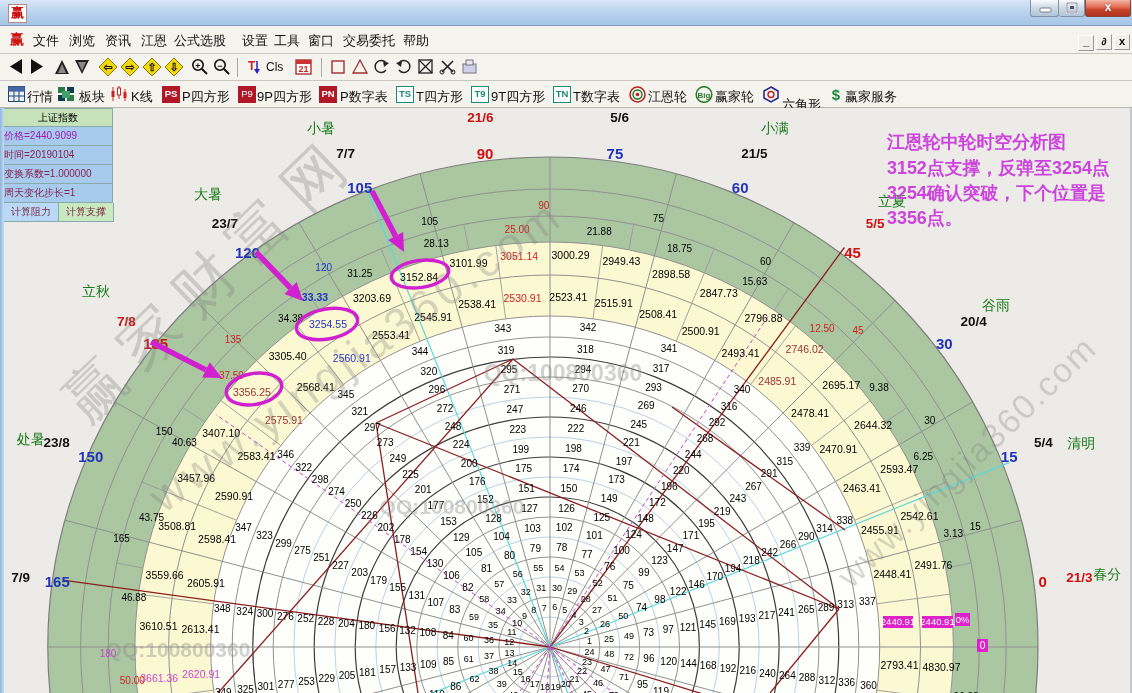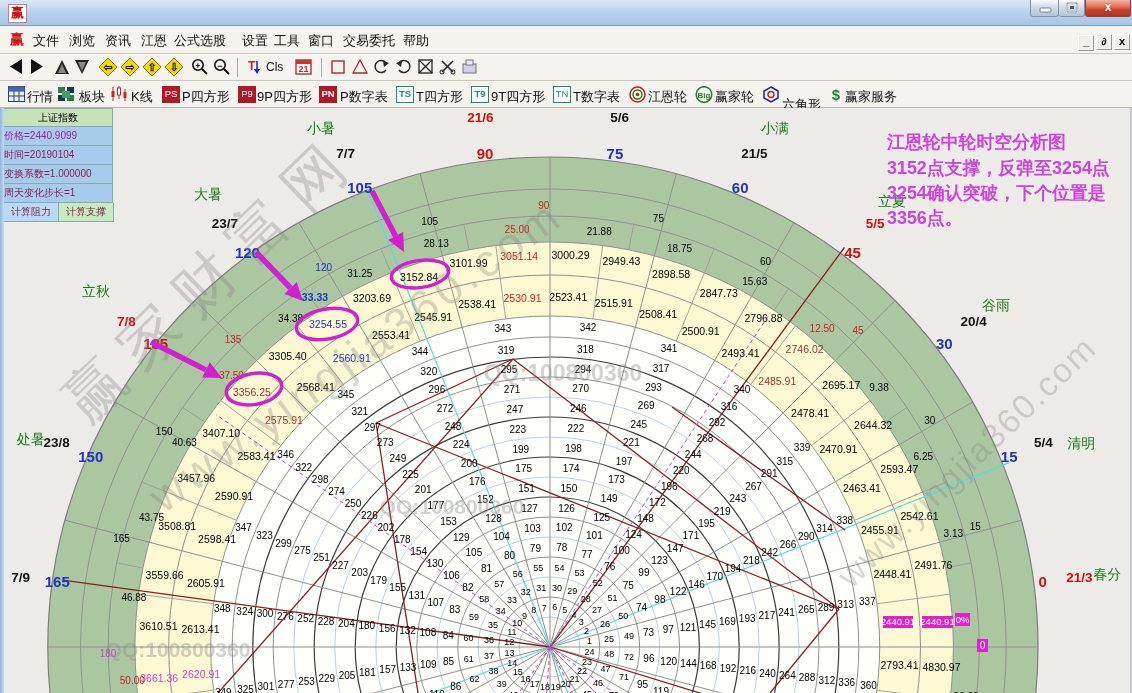--- a/index.html
+++ b/index.html
@@ -144,31 +144,31 @@
     <span style="position:absolute;left:79px;top:7px">板块</span>
     <div style="position:absolute;left:110px;top:5px"><svg width="18" height="16">
         <line x1="3" y1="1" x2="3" y2="15" stroke="#c22" stroke-width="1"></line>
         <rect x="1.5" y="5" width="3" height="6" fill="#c22"></rect>
         <line x1="9" y1="0" x2="9" y2="13" stroke="#c22" stroke-width="1"></line>
         <rect x="7.5" y="2" width="3" height="7" fill="#fff" stroke="#c22"></rect>
         <line x1="15" y1="3" x2="15" y2="15" stroke="#c22" stroke-width="1"></line>
         <rect x="13.5" y="6" width="3" height="6" fill="#c22"></rect>
       </svg></div>
     <span style="position:absolute;left:131px;top:7px">K线</span>
-    <div style="position:absolute;left:162px;top:5px;width:16px;height:15px;background:#b01828;border:1px solid #b01828;color:#fff;font-size:9.5px;font-weight:normal;text-align:center;line-height:14px">PS</div>
+    <div style="position:absolute;left:162px;top:5px;width:16px;height:15px;background:#b01828;border:1px solid #b01828;color:#fff;font-size:9.5px;font-weight:bold;text-align:center;line-height:14px">PS</div>
     <span style="position:absolute;left:182px;top:7px">P四方形</span>
     <div style="position:absolute;left:238px;top:5px;width:16px;height:15px;background:#b01828;border:1px solid #b01828;color:#fff;font-size:9.5px;font-weight:normal;text-align:center;line-height:14px">P9</div>
     <span style="position:absolute;left:257px;top:7px">9P四方形</span>
     <div style="position:absolute;left:319px;top:5px;width:16px;height:15px;background:#b01828;border:1px solid #b01828;color:#fff;font-size:9.5px;font-weight:bold;text-align:center;line-height:14px">PN</div>
     <span style="position:absolute;left:340px;top:7px">P数字表</span>
     <div style="position:absolute;left:396px;top:5px;width:16px;height:15px;background:#fff;border:1.6px solid #1a8a72;color:#1a8a72;font-size:9.5px;font-weight:bold;text-align:center;line-height:13px">TS</div>
     <span style="position:absolute;left:416px;top:7px">T四方形</span>
     <div style="position:absolute;left:471px;top:5px;width:16px;height:15px;background:#fff;border:1.6px solid #1a8a72;color:#1a8a72;font-size:9.5px;font-weight:bold;text-align:center;line-height:13px">T9</div>
     <span style="position:absolute;left:491px;top:7px">9T四方形</span>
-    <div style="position:absolute;left:553px;top:5px;width:16px;height:15px;background:#fff;border:1.6px solid #1a8a72;color:#1a8a72;font-size:9.5px;font-weight:normal;text-align:center;line-height:13px">TN</div>
+    <div style="position:absolute;left:553px;top:5px;width:16px;height:15px;background:#fff;border:1.6px solid #1a8a72;color:#1a8a72;font-size:9.5px;font-weight:bold;text-align:center;line-height:13px">TN</div>
     <span style="position:absolute;left:573px;top:7px">T数字表</span>
     <div style="position:absolute;left:629px;top:5px"><svg width="17" height="17">
         <circle cx="8.5" cy="8.5" r="7.5" fill="none" stroke="#b22" stroke-width="1.6"></circle>
         <circle cx="8.5" cy="8.5" r="4.5" fill="none" stroke="#272" stroke-width="1.4"></circle>
         <circle cx="8.5" cy="8.5" r="1.8" fill="#b22"></circle>
       </svg></div>
     <span style="position:absolute;left:648px;top:7px">江恩轮</span>
     <div style="position:absolute;left:695px;top:5px"><svg width="18" height="17">
         <circle cx="9" cy="8.5" r="7.8" fill="none" stroke="#2a7a2a" stroke-width="1.5"></circle>
         <text x="9" y="11.5" font-size="8" text-anchor="middle" fill="#2a7a2a" font-weight="bold">Big</text>

